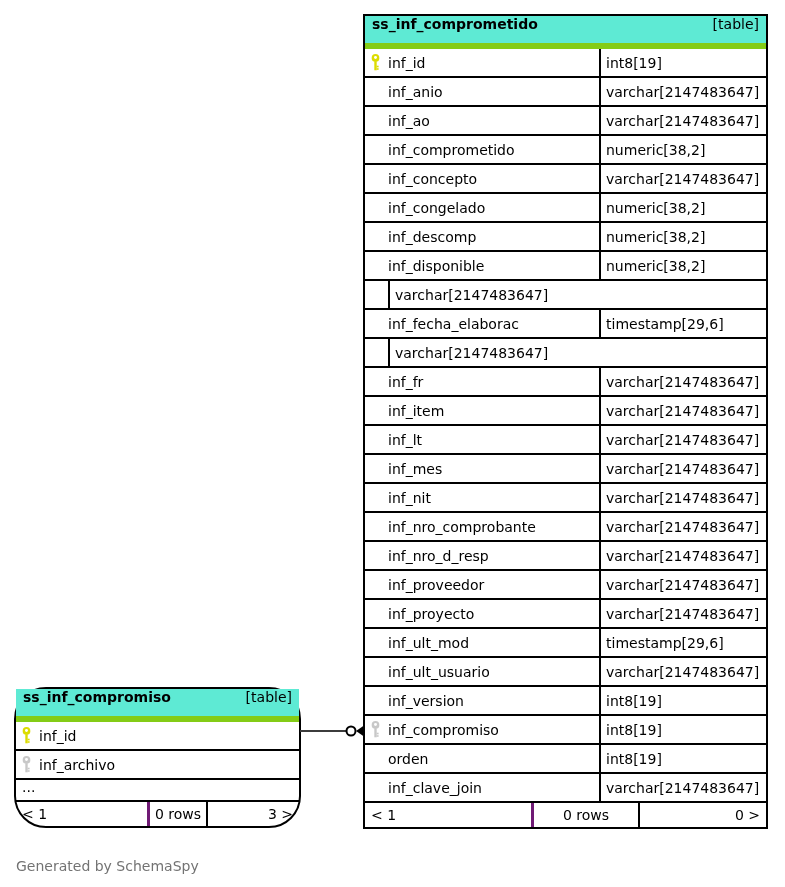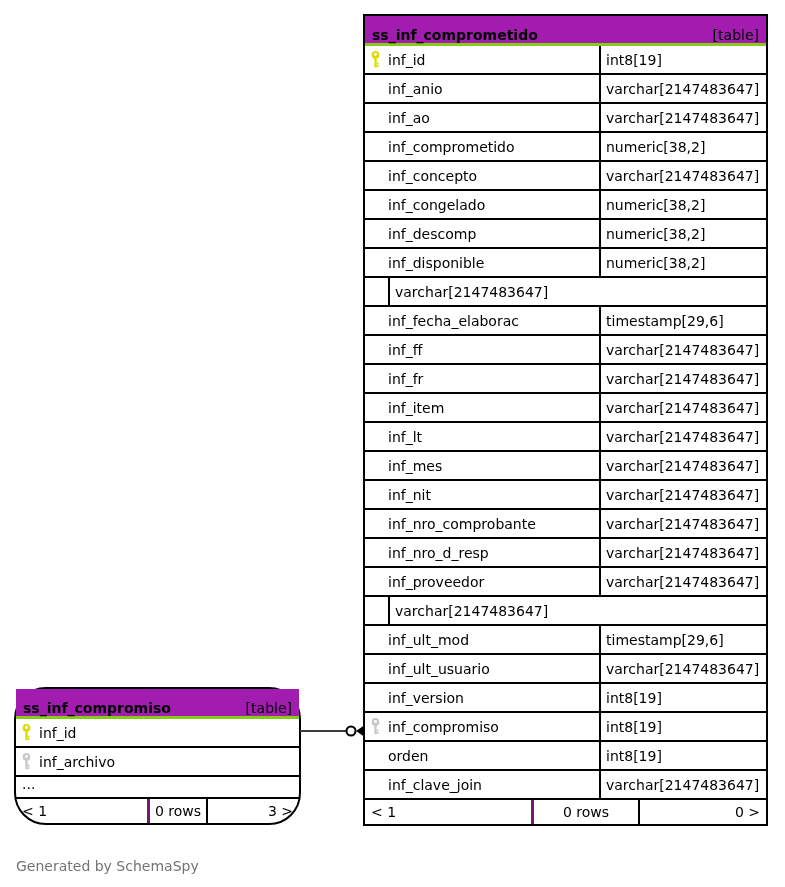--- a/index.html
+++ b/index.html
@@ -18,25 +18,25 @@
     box-sizing: border-box;
     font-size: 14px;
     color: #000000;
   }
   #table-comprometido { left: 363px; top: 14px; width: 405px; }
   #table-compromiso   { left: 14px;  top: 687px; width: 287px; border-radius: 32px; }
 
   .t-header {
     height: 27px;
     display: flex;
-    align-items: flex-end;
+    align-items: flex-start;
     justify-content: space-between;
     padding: 0 7px;
-    background: #a21caf;
-    border-bottom: 3px solid #84cc16;
+    background: #5eead4;
+    border-bottom: 6px solid #84cc16;
     white-space: nowrap;
   }
   .t-title { font-weight: bold; font-size: 14px; }
   .t-badge { font-weight: normal; font-size: 14px; padding-left: 40px; }
 
   .t-row {
     display: flex;
     align-items: center;
     height: 27px;
     border-bottom: 2px solid #000000;
@@ -230,21 +230,20 @@
         <div class="t-row">
     <span class="key-wrap key-none">
       <svg viewBox="0 0 12 20" width="11" height="19" aria-hidden="true">
         <circle cx="6" cy="5" r="4.2" fill="currentColor"></circle>
         <circle cx="6" cy="4.6" r="1.6" fill="#ffffff"></circle>
         <rect x="4.7" y="8.5" width="2.6" height="10" fill="currentColor"></rect>
         <rect x="7.2" y="13.5" width="2.2" height="1.8" fill="currentColor"></rect>
         <rect x="7.2" y="16.2" width="2.2" height="1.8" fill="currentColor"></rect>
       </svg>
     </span>
-    <span class="col-name">inf_ff</span>
     <span class="col-type">varchar[2147483647]</span>
   </div>
         <div class="t-row">
     <span class="key-wrap key-none">
       <svg viewBox="0 0 12 20" width="11" height="19" aria-hidden="true">
         <circle cx="6" cy="5" r="4.2" fill="currentColor"></circle>
         <circle cx="6" cy="4.6" r="1.6" fill="#ffffff"></circle>
         <rect x="4.7" y="8.5" width="2.6" height="10" fill="currentColor"></rect>
         <rect x="7.2" y="13.5" width="2.2" height="1.8" fill="currentColor"></rect>
         <rect x="7.2" y="16.2" width="2.2" height="1.8" fill="currentColor"></rect>
@@ -347,20 +346,21 @@
         <div class="t-row">
     <span class="key-wrap key-none">
       <svg viewBox="0 0 12 20" width="11" height="19" aria-hidden="true">
         <circle cx="6" cy="5" r="4.2" fill="currentColor"></circle>
         <circle cx="6" cy="4.6" r="1.6" fill="#ffffff"></circle>
         <rect x="4.7" y="8.5" width="2.6" height="10" fill="currentColor"></rect>
         <rect x="7.2" y="13.5" width="2.2" height="1.8" fill="currentColor"></rect>
         <rect x="7.2" y="16.2" width="2.2" height="1.8" fill="currentColor"></rect>
       </svg>
     </span>
+    <span class="col-name">inf_proyecto</span>
     <span class="col-type">varchar[2147483647]</span>
   </div>
         <div class="t-row">
     <span class="key-wrap key-none">
       <svg viewBox="0 0 12 20" width="11" height="19" aria-hidden="true">
         <circle cx="6" cy="5" r="4.2" fill="currentColor"></circle>
         <circle cx="6" cy="4.6" r="1.6" fill="#ffffff"></circle>
         <rect x="4.7" y="8.5" width="2.6" height="10" fill="currentColor"></rect>
         <rect x="7.2" y="13.5" width="2.2" height="1.8" fill="currentColor"></rect>
         <rect x="7.2" y="16.2" width="2.2" height="1.8" fill="currentColor"></rect>

